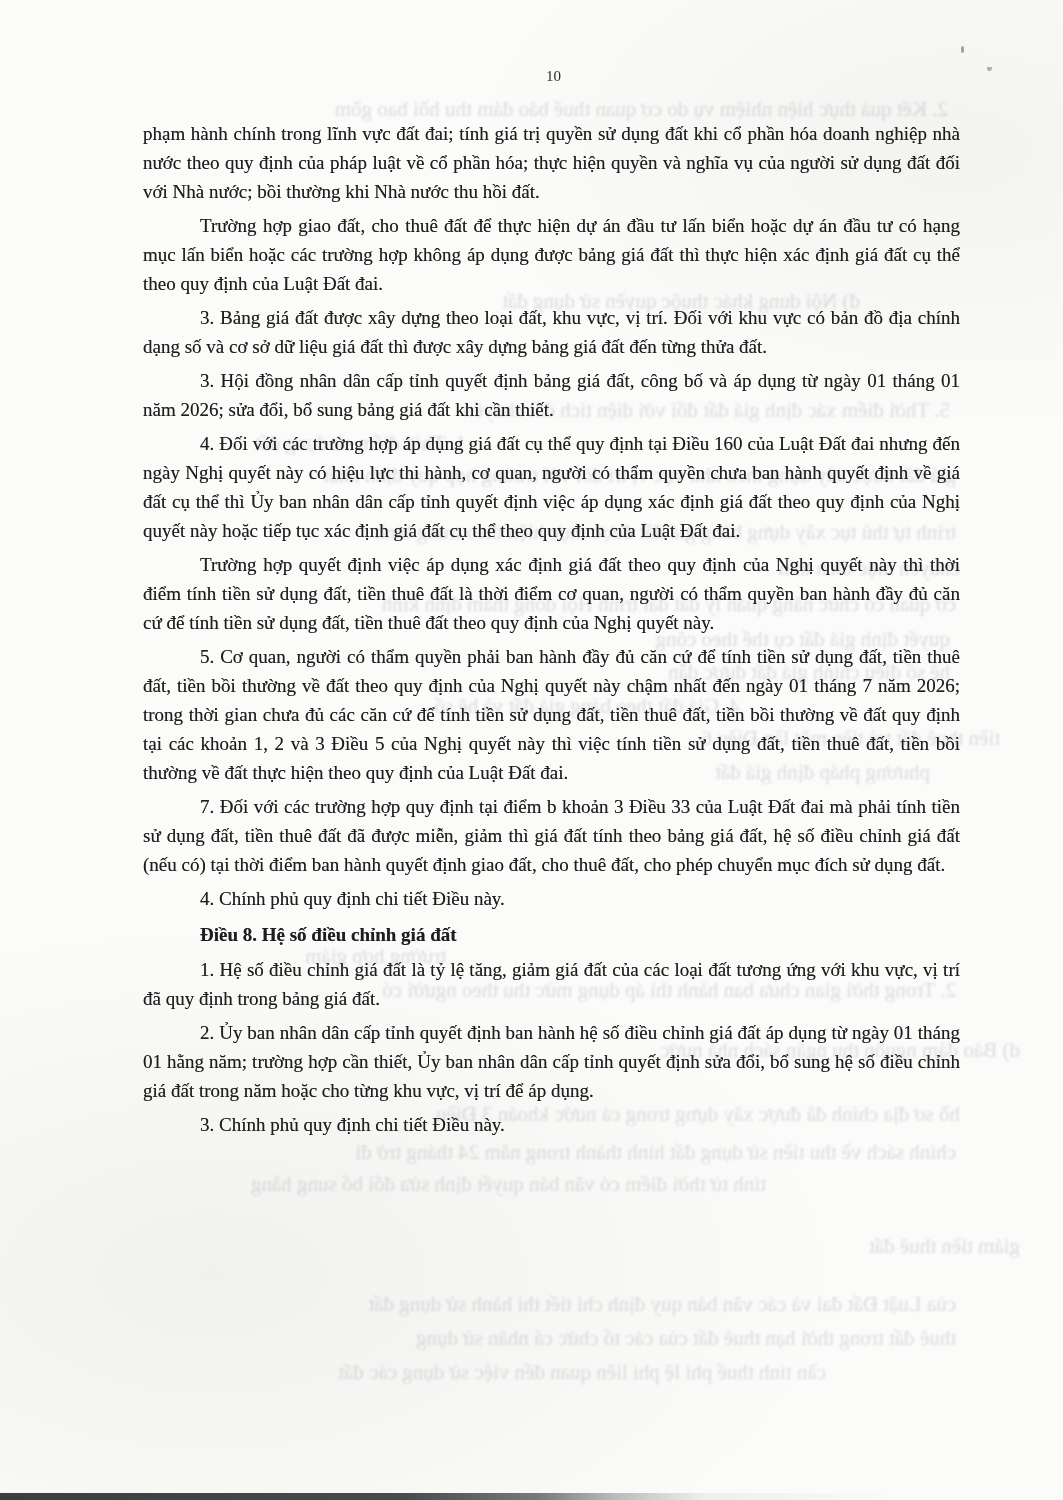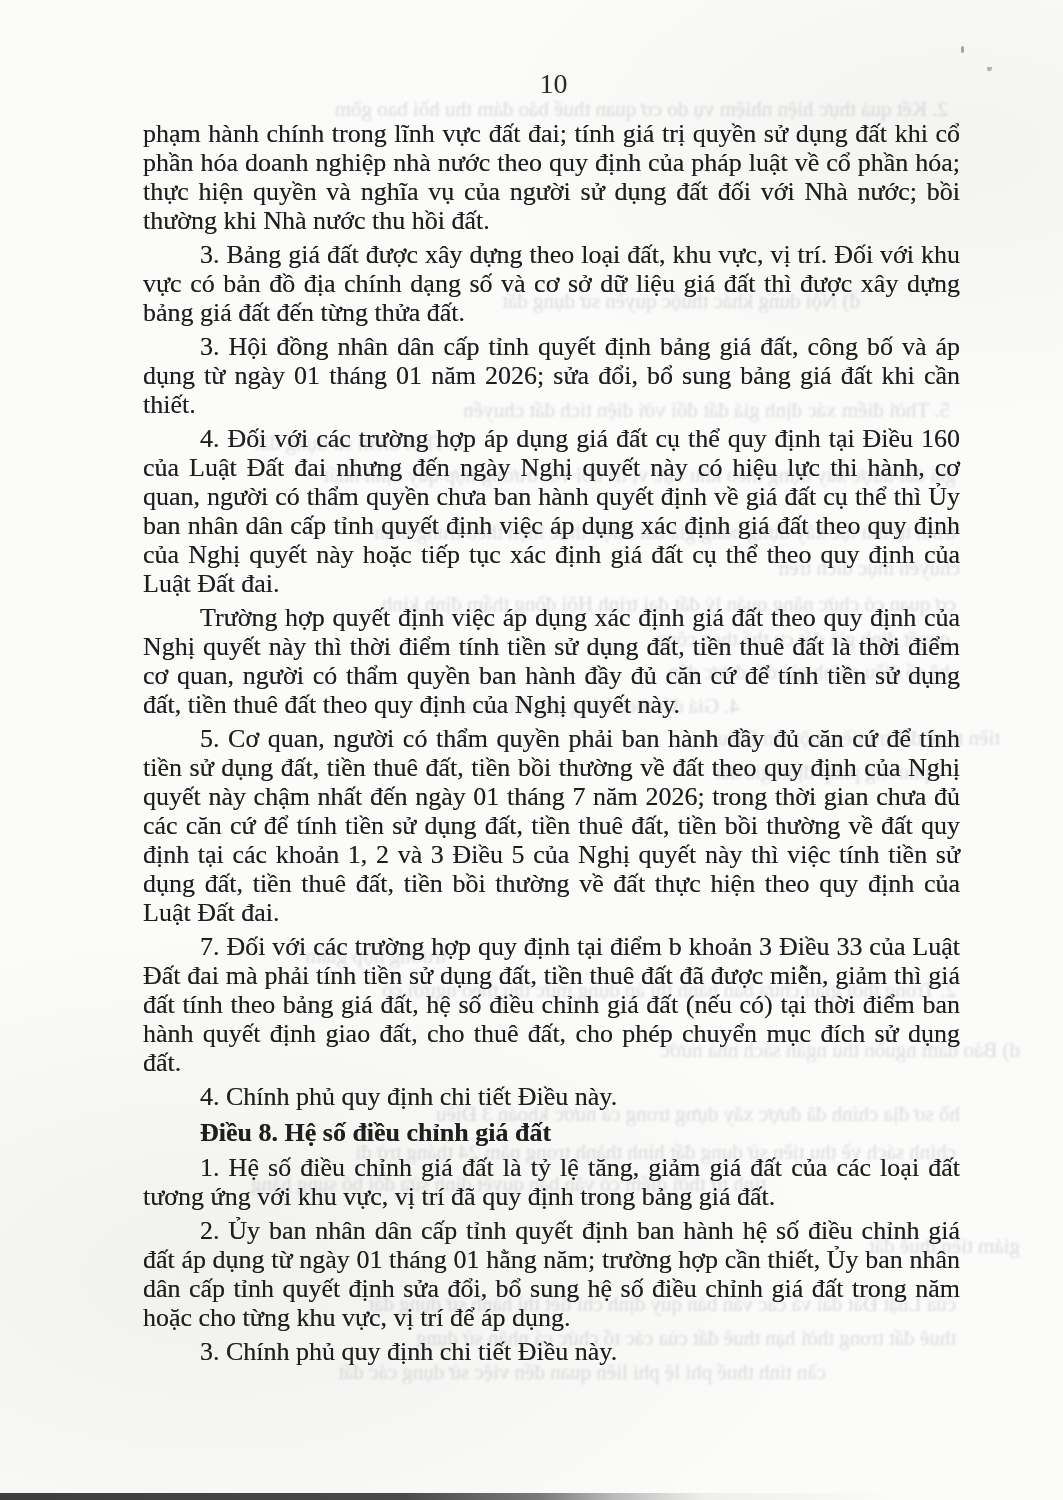--- a/index.html
+++ b/index.html
@@ -15,33 +15,33 @@
     background: #fbfbf9;
     overflow: hidden;
     font-family: "Liberation Serif", "DejaVu Serif", serif;
     color: #1e1e1e;
   }
   .page-number {
     position: absolute;
     top: 68px;
     left: 50%;
     transform: translateX(-50%) translateX(22px);
-    font-size: 28px;
+    font-size: 15px;
     color: #2b2b2b;
   }
   .content {
     position: absolute;
     left: 143px;
     top: 119px;
     width: 822px;
     z-index: 2;
   }
   .content p {
     margin: 0 5px 5px 0;
-    font-size: 26px;
+    font-size: 19px;
     line-height: 29px;
     text-align: justify;
     text-indent: 57px;
     
     text-shadow: 0 0 0.5px rgba(20,20,20,0.55);
   }
   .content p.continuation {
     text-indent: 0;
   }
   .content p.heading {
@@ -132,20 +132,21 @@
       <div class="ghost" style="top: 1140px; left: 146px; width: 810px;">chính sách về thu tiền sử dụng đất hình thành trong năm 24 tháng trở đi</div>
       <div class="ghost" style="top: 1172px; left: 146px; width: 620px;">tính từ thời điểm có văn bản quyết định sửa đổi bổ sung hằng</div>
       <div class="ghost" style="top: 1234px; left: 690px; width: 330px;">giảm tiền thuê đất</div>
       <div class="ghost" style="top: 1292px; left: 146px; width: 810px;">của Luật Đất đai và các văn bản quy định chi tiết thi hành sử dụng đất</div>
       <div class="ghost" style="top: 1326px; left: 146px; width: 810px;">thuê đất trong thời hạn thuê đất của các tổ chức cá nhân sử dụng</div>
       <div class="ghost" style="top: 1360px; left: 146px; width: 680px;">cần tính thuế phí lệ phí liên quan đến việc sử dụng các đất</div>
     </div>
 
   <div class="content">
     <p class="continuation">phạm hành chính trong lĩnh vực đất đai; tính giá trị quyền sử dụng đất khi cổ phần hóa doanh nghiệp nhà nước theo quy định của pháp luật về cổ phần hóa; thực hiện quyền và nghĩa vụ của người sử dụng đất đối với Nhà nước; bồi thường khi Nhà nước thu hồi đất.</p>
+    <p class="indent">Trường hợp giao đất, cho thuê đất để thực hiện dự án đầu tư lấn biển hoặc dự án đầu tư có hạng mục lấn biển hoặc các trường hợp không áp dụng được bảng giá đất thì thực hiện xác định giá đất cụ thể theo quy định của Luật Đất đai.</p>
     <p class="indent">3. Bảng giá đất được xây dựng theo loại đất, khu vực, vị trí. Đối với khu vực có bản đồ địa chính dạng số và cơ sở dữ liệu giá đất thì được xây dựng bảng giá đất đến từng thửa đất.</p>
     <p class="indent">3. Hội đồng nhân dân cấp tỉnh quyết định bảng giá đất, công bố và áp dụng từ ngày 01 tháng 01 năm 2026; sửa đổi, bổ sung bảng giá đất khi cần thiết.</p>
     <p class="indent">4. Đối với các trường hợp áp dụng giá đất cụ thể quy định tại Điều 160 của Luật Đất đai nhưng đến ngày Nghị quyết này có hiệu lực thi hành, cơ quan, người có thẩm quyền chưa ban hành quyết định về giá đất cụ thể thì Ủy ban nhân dân cấp tỉnh quyết định việc áp dụng xác định giá đất theo quy định của Nghị quyết này hoặc tiếp tục xác định giá đất cụ thể theo quy định của Luật Đất đai.</p>
     <p class="indent">Trường hợp quyết định việc áp dụng xác định giá đất theo quy định của Nghị quyết này thì thời điểm tính tiền sử dụng đất, tiền thuê đất là thời điểm cơ quan, người có thẩm quyền ban hành đầy đủ căn cứ để tính tiền sử dụng đất, tiền thuê đất theo quy định của Nghị quyết này.</p>
     <p class="indent">5. Cơ quan, người có thẩm quyền phải ban hành đầy đủ căn cứ để tính tiền sử dụng đất, tiền thuê đất, tiền bồi thường về đất theo quy định của Nghị quyết này chậm nhất đến ngày 01 tháng 7 năm 2026; trong thời gian chưa đủ các căn cứ để tính tiền sử dụng đất, tiền thuê đất, tiền bồi thường về đất quy định tại các khoản 1, 2 và 3 Điều 5 của Nghị quyết này thì việc tính tiền sử dụng đất, tiền thuê đất, tiền bồi thường về đất thực hiện theo quy định của Luật Đất đai.</p>
     <p class="indent">7. Đối với các trường hợp quy định tại điểm b khoản 3 Điều 33 của Luật Đất đai mà phải tính tiền sử dụng đất, tiền thuê đất đã được miễn, giảm thì giá đất tính theo bảng giá đất, hệ số điều chỉnh giá đất (nếu có) tại thời điểm ban hành quyết định giao đất, cho thuê đất, cho phép chuyển mục đích sử dụng đất.</p>
     <p class="indent">4. Chính phủ quy định chi tiết Điều này.</p>
     <p class="heading">Điều 8. Hệ số điều chỉnh giá đất</p>
     <p class="indent">1. Hệ số điều chỉnh giá đất là tỷ lệ tăng, giảm giá đất của các loại đất tương ứng với khu vực, vị trí đã quy định trong bảng giá đất.</p>
     <p class="indent">2. Ủy ban nhân dân cấp tỉnh quyết định ban hành hệ số điều chỉnh giá đất áp dụng từ ngày 01 tháng 01 hằng năm; trường hợp cần thiết, Ủy ban nhân dân cấp tỉnh quyết định sửa đổi, bổ sung hệ số điều chỉnh giá đất trong năm hoặc cho từng khu vực, vị trí để áp dụng.</p>

